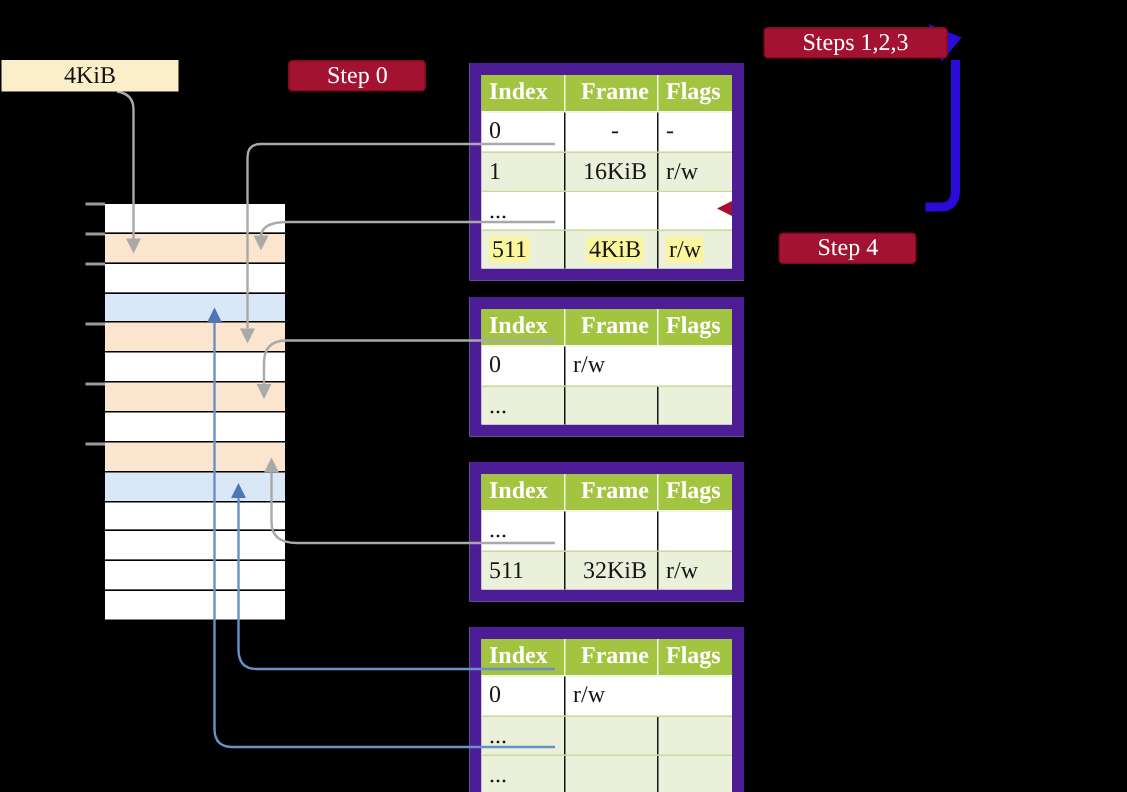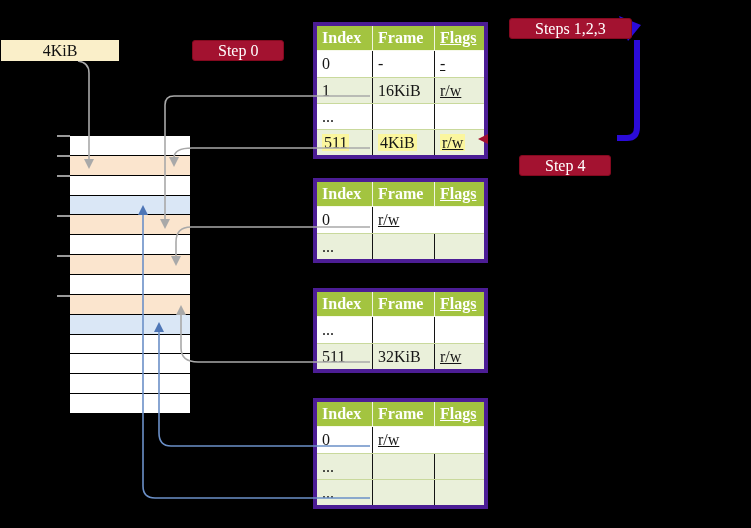--- a/index.html
+++ b/index.html
@@ -16,32 +16,32 @@
   
   .mem{position:absolute;left:70px;top:136px;width:120px;height:277px;
        display:flex;flex-direction:column;z-index:1;}
   .mrow{flex:1;}
   .mrow + .mrow{border-top:1.5px solid #000;}
   .mrow.white{background:#ffffff;}
   .mrow.peach{background:#FBE5CE;}
   .mrow.blue{background:#DAE7F6;}
   .tick{position:absolute;width:13px;height:2px;background:#9a9a9a;left:57px;z-index:1;}
   
-  .ptable{position:absolute;width:167px;border:4px solid #4c1d95;background:#fff;
-          z-index:2;font-size:16px;}
+  .ptable{position:absolute;width:167px;border:8px solid #4c1d95;background:#fff;
+          z-index:2;font-size:16px;margin-top:20px;}
   .thead{display:flex;background:#A3C440;color:#fff;font-weight:bold;
          height:25px;line-height:24px;box-sizing:border-box;border-bottom:1px solid #f6f9ea;}
   .hcell{padding-left:5px;box-sizing:border-box;overflow:hidden;}
   .hcell + .hcell{border-left:1.5px solid #f0f5e0;}
   .trow{display:flex;height:26px;line-height:25px;background:#fff;box-sizing:border-box;}
   .trow.shaded{background:#EAF0DA;}
   .trow + .trow{border-top:1px solid #C9D99C;}
   .tcell{padding-left:5px;box-sizing:border-box;overflow:hidden;color:#161616;}
   .tcell + .tcell{border-left:1px solid #141414;}
-  .c0{width:55px;}.c1{width:62px;}.c2{width:50px;text-decoration:underline;}
+  .c0{width:55px;}.c1{width:62px;text-align:center;}.c2{width:50px;}
   .hl{background:#FBF69E;padding:0 2px;}
   
   svg.overlay{position:absolute;left:0;top:0;z-index:5;pointer-events:none;}
 </style>
 </head>
 <body>
 
 <div class="canvas">
 
   <div class="mem">

